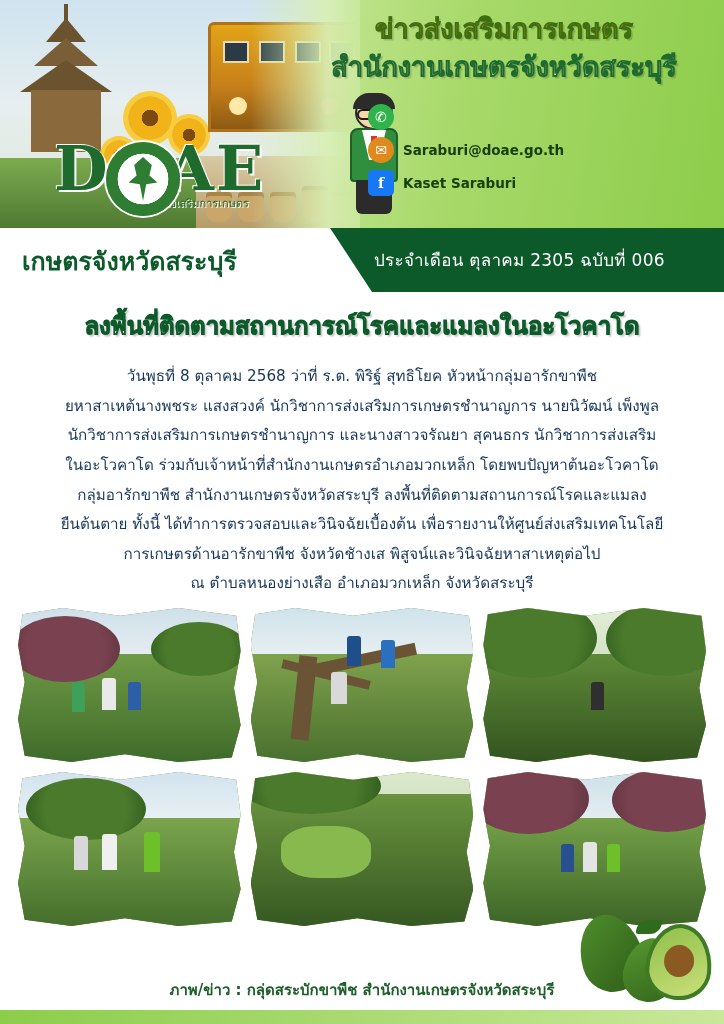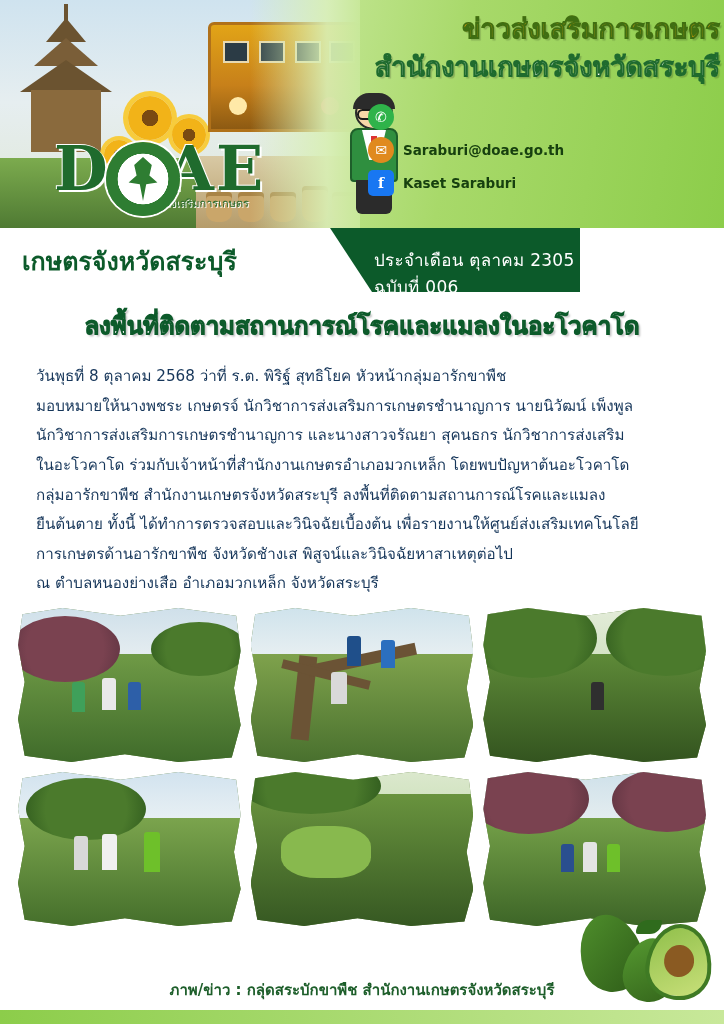--- a/index.html
+++ b/index.html
@@ -153,22 +153,22 @@
   .doae-seal:after {
     content: "";
     position: absolute; left: 17px; top: 15px;
     width: 40px; height: 44px;
     background: #2e7d32;
     clip-path: polygon(50% 0%, 72% 18%, 66% 42%, 86% 58%, 58% 62%, 50% 100%, 42% 62%, 14% 58%, 34% 42%, 28% 18%);
   }
 
   
   .h-titles {
-    position: absolute; right: 4px; top: 12px;
-    text-align: right;
+    position: absolute; right: 10px; top: 12px;
+    text-align: center;
     width: 420px;
   }
   .h-title1 {
     font-size: 27px; font-weight: 700; color: #f6a800;
     -webkit-text-stroke: 1px #3f6e12;
     text-shadow: 2px 2px 1px rgba(0,0,0,.18);
     line-height: 1.28;
   }
   .h-title2 {
     font-size: 27px; font-weight: 700; color: #ffffff;
@@ -215,21 +215,21 @@
   .mascot .shirt {
     position:absolute; left:16px; top:34px; width:24px; height:30px; background:#ffffff;
     clip-path: polygon(0 0, 100% 0, 70% 100%, 30% 100%);
   }
   .mascot .tie { position:absolute; left:25px; top:40px; width:6px; height:18px; background:#d33; }
   .mascot .legs { position:absolute; left:10px; top:84px; width:36px; height:34px; background:#2b2b2b; border-radius:0 0 6px 6px;}
 
   
   .band {
     position: absolute; top: 228px; left: 0;
-    width: 580px; height: 64px;
+    width: 724px; height: 64px;
     background: #0c5a2a;
   }
   .band .white-wedge {
     position: absolute; left: 0; top: 0;
     width: 372px; height: 64px;
     background: #ffffff;
     clip-path: polygon(0 0, 330px 0, 372px 64px, 0 64px);
   }
   .band-left {
     position: absolute; left: 22px; top: 13px;
@@ -248,20 +248,21 @@
     font-size: 24px; font-weight: 700;
     color: #ffffff;
     -webkit-text-stroke: 1px #0c5a2a;
     text-shadow: 2px 2px 2px rgba(0,0,0,.25);
   }
 
   
   .body-text {
     position: absolute; top: 362px; left: 36px;
     width: 652px;
+    text-align: center;
     font-size: 15.2px;
     line-height: 1.95;
     color: #16365a;
   }
   .body-text p { margin: 0; }
 
   
   .photos {
     position: absolute; left: 18px; top: 608px;
     width: 688px; height: 318px;
@@ -427,21 +428,21 @@
   <div class="band">
     <div class="white-wedge"></div>
     <div class="band-left">เกษตรจังหวัดสระบุรี</div>
     <div class="band-right">ประจำเดือน ตุลาคม 2305  ฉบับที่  006</div>
   </div>
 
   <div class="headline">ลงพื้นที่ติดตามสถานการณ์โรคและแมลงในอะโวคาโด</div>
 
   <div class="body-text">
     <p>วันพุธที่ 8 ตุลาคม 2568 ว่าที่ ร.ต. พิริฐ์ สุทธิโยค หัวหน้ากลุ่มอารักขาพืช</p>
-    <p>มอบหมายให้นางพชระ เกษตรจ์ นักวิชาการส่งเสริมการเกษตรชำนาญการ นายนิวัฒน์ เพ็งพูล</p>
+    <p>ยหาสาเหต้นางพชระ แสงสวงค์ นักวิชาการส่งเสริมการเกษตรชำนาญการ นายนิวัฒน์ เพ็งพูล</p>
     <p>นักวิชาการส่งเสริมการเกษตรชำนาญการ และนางสาวจรัณยา สุคนธกร นักวิชาการส่งเสริม</p>
     <p>ในอะโวคาโด ร่วมกับเจ้าหน้าที่สำนักงานเกษตรอำเภอมวกเหล็ก โดยพบปัญหาต้นอะโวคาโด</p>
     <p>กลุ่มอารักขาพืช สำนักงานเกษตรจังหวัดสระบุรี ลงพื้นที่ติดตามสถานการณ์โรคและแมลง</p>
     <p>ยืนต้นตาย ทั้งนี้ ได้ทำการตรวจสอบและวินิจฉัยเบื้องต้น เพื่อรายงานให้ศูนย์ส่งเสริมเทคโนโลยี</p>
     <p>การเกษตรด้านอารักขาพืช จังหวัดชัางเส พิสูจน์และวินิจฉัยหาสาเหตุต่อไป</p>
     <p>ณ ตำบลหนองย่างเสือ อำเภอมวกเหล็ก จังหวัดสระบุรี</p>
   </div>
 
   <div class="photos">
 

